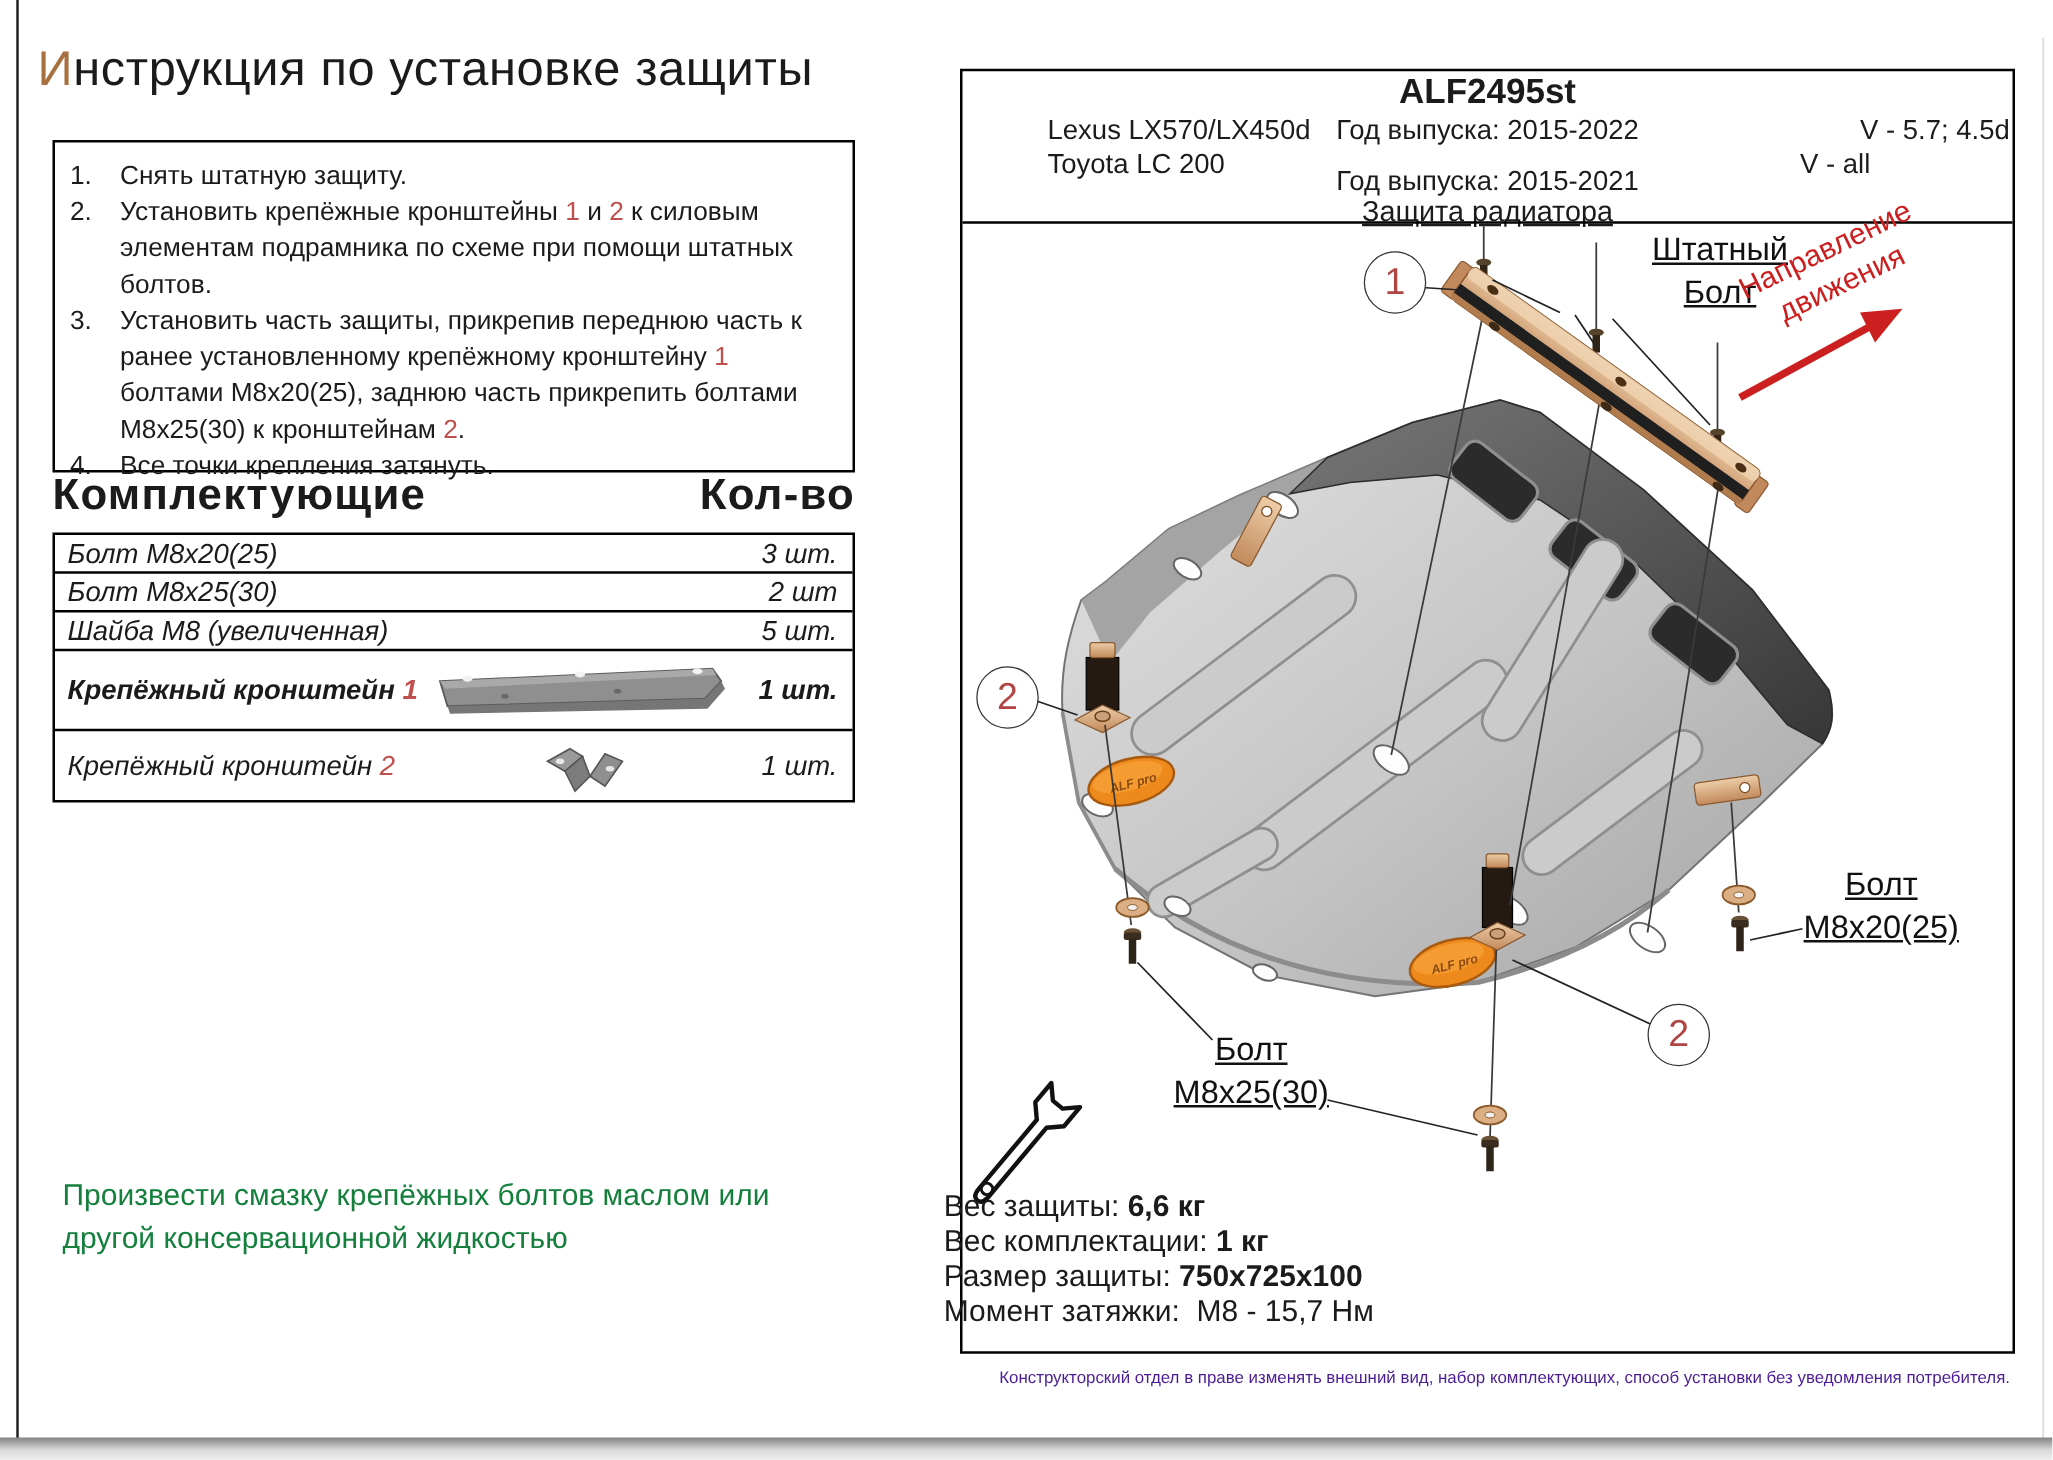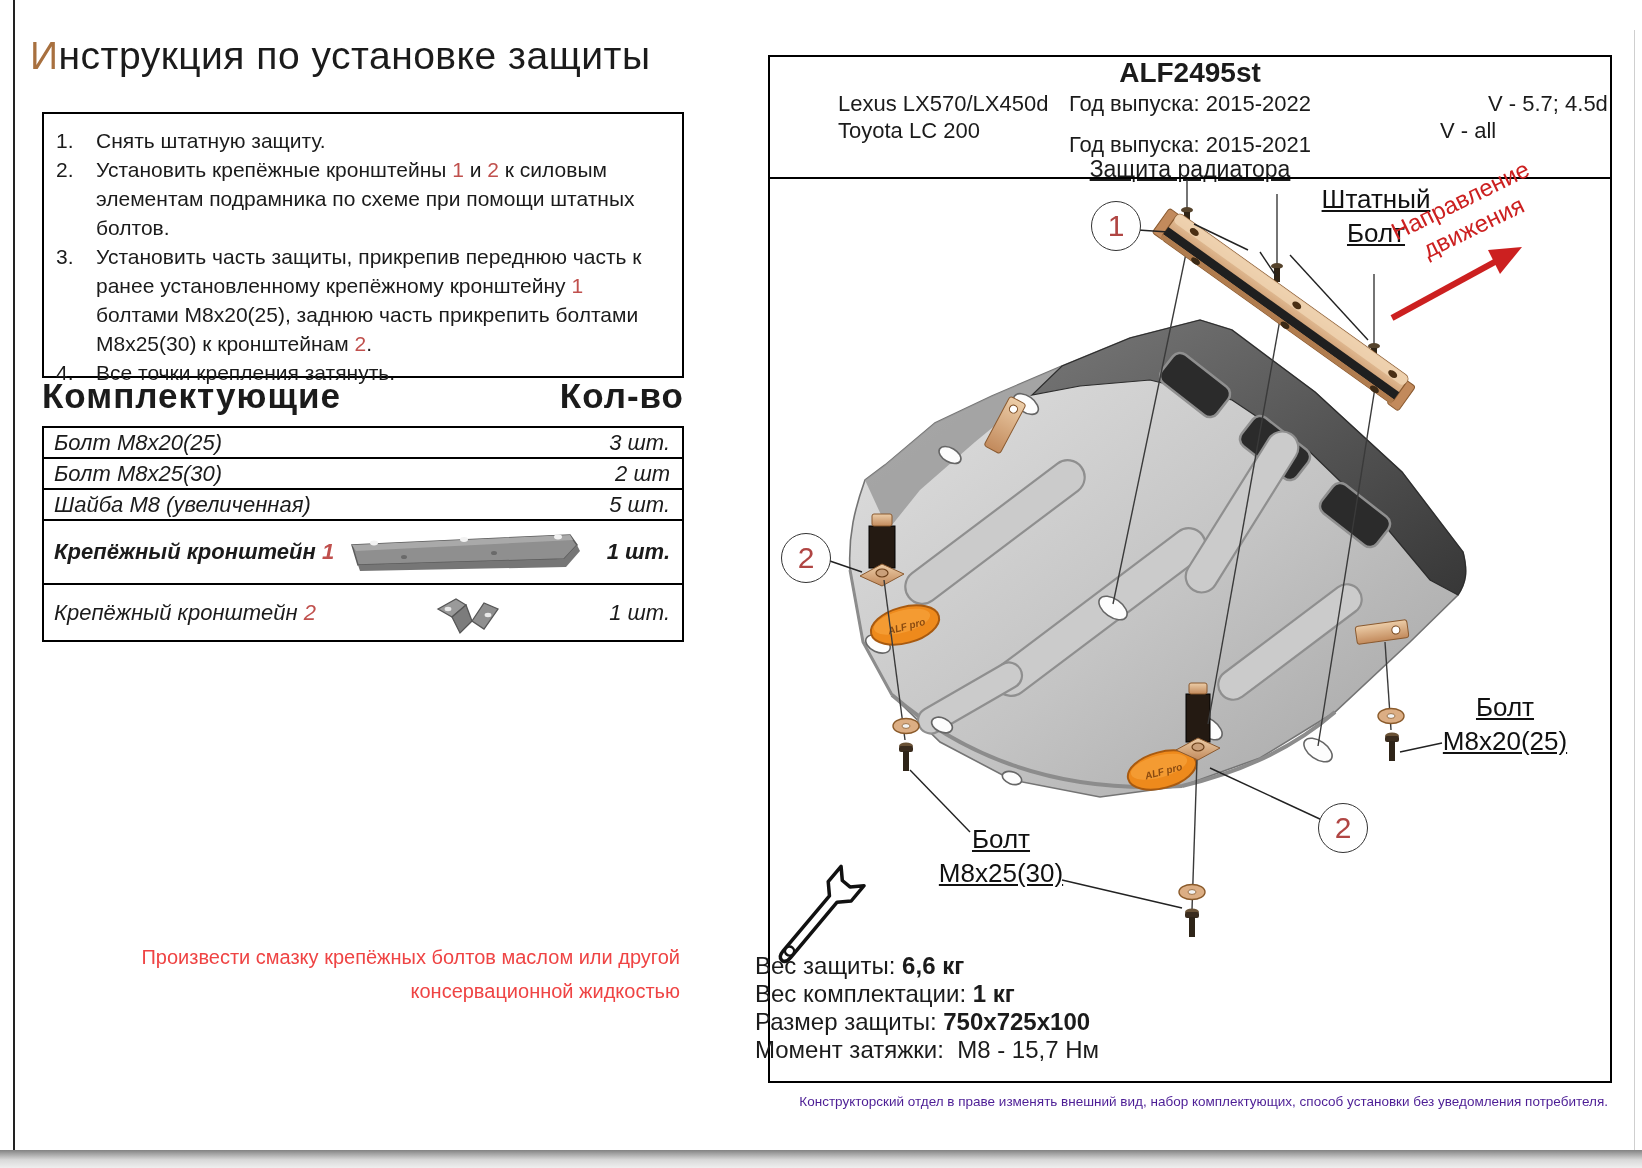--- a/index.html
+++ b/index.html
@@ -28,21 +28,21 @@
   .comp-row{position:relative;border-top:2px solid #000;display:flex;align-items:center;
             font-style:italic;font-size:22px;}
   .comp-row:first-child{border-top:none;}
   .row-h30{height:29px;text-align:center;}
   .row-h64{height:62px;font-weight:bold;}
   .row-h56{height:55px;}
   .comp-name{padding-left:10px;white-space:nowrap;}
   .comp-qty{position:absolute;right:12px;}
   .row-img{position:absolute;}
   
-  .warning{left:50px;top:940px;width:630px;text-align:right;font-size:20px;line-height:34px;color:#ef4444;}
+  .warning{left:50px;top:940px;width:630px;text-align:left;font-size:24px;line-height:34px;color:#15803d;}
   
   .rbox{left:768px;top:55px;width:844px;height:1028px;border:2px solid #000;box-sizing:border-box;}
   .rb-code{left:768px;top:57px;width:844px;text-align:center;font-size:28px;font-weight:bold;}
   .rb-model1{left:838px;top:91px;font-size:22px;}
   .rb-model2{left:838px;top:118px;font-size:22px;}
   .rb-years1{left:768px;top:91px;width:844px;text-align:center;font-size:22px;}
   .rb-years2{left:768px;top:132px;width:844px;text-align:center;font-size:22px;}
   .rb-eng1{left:1440px;top:91px;font-size:22px;margin-left:48px;}
   .rb-eng2{left:1440px;top:118px;font-size:22px;}
   .rb-subtitle{left:768px;top:156px;width:844px;text-align:center;font-size:23px;text-decoration:underline;}

